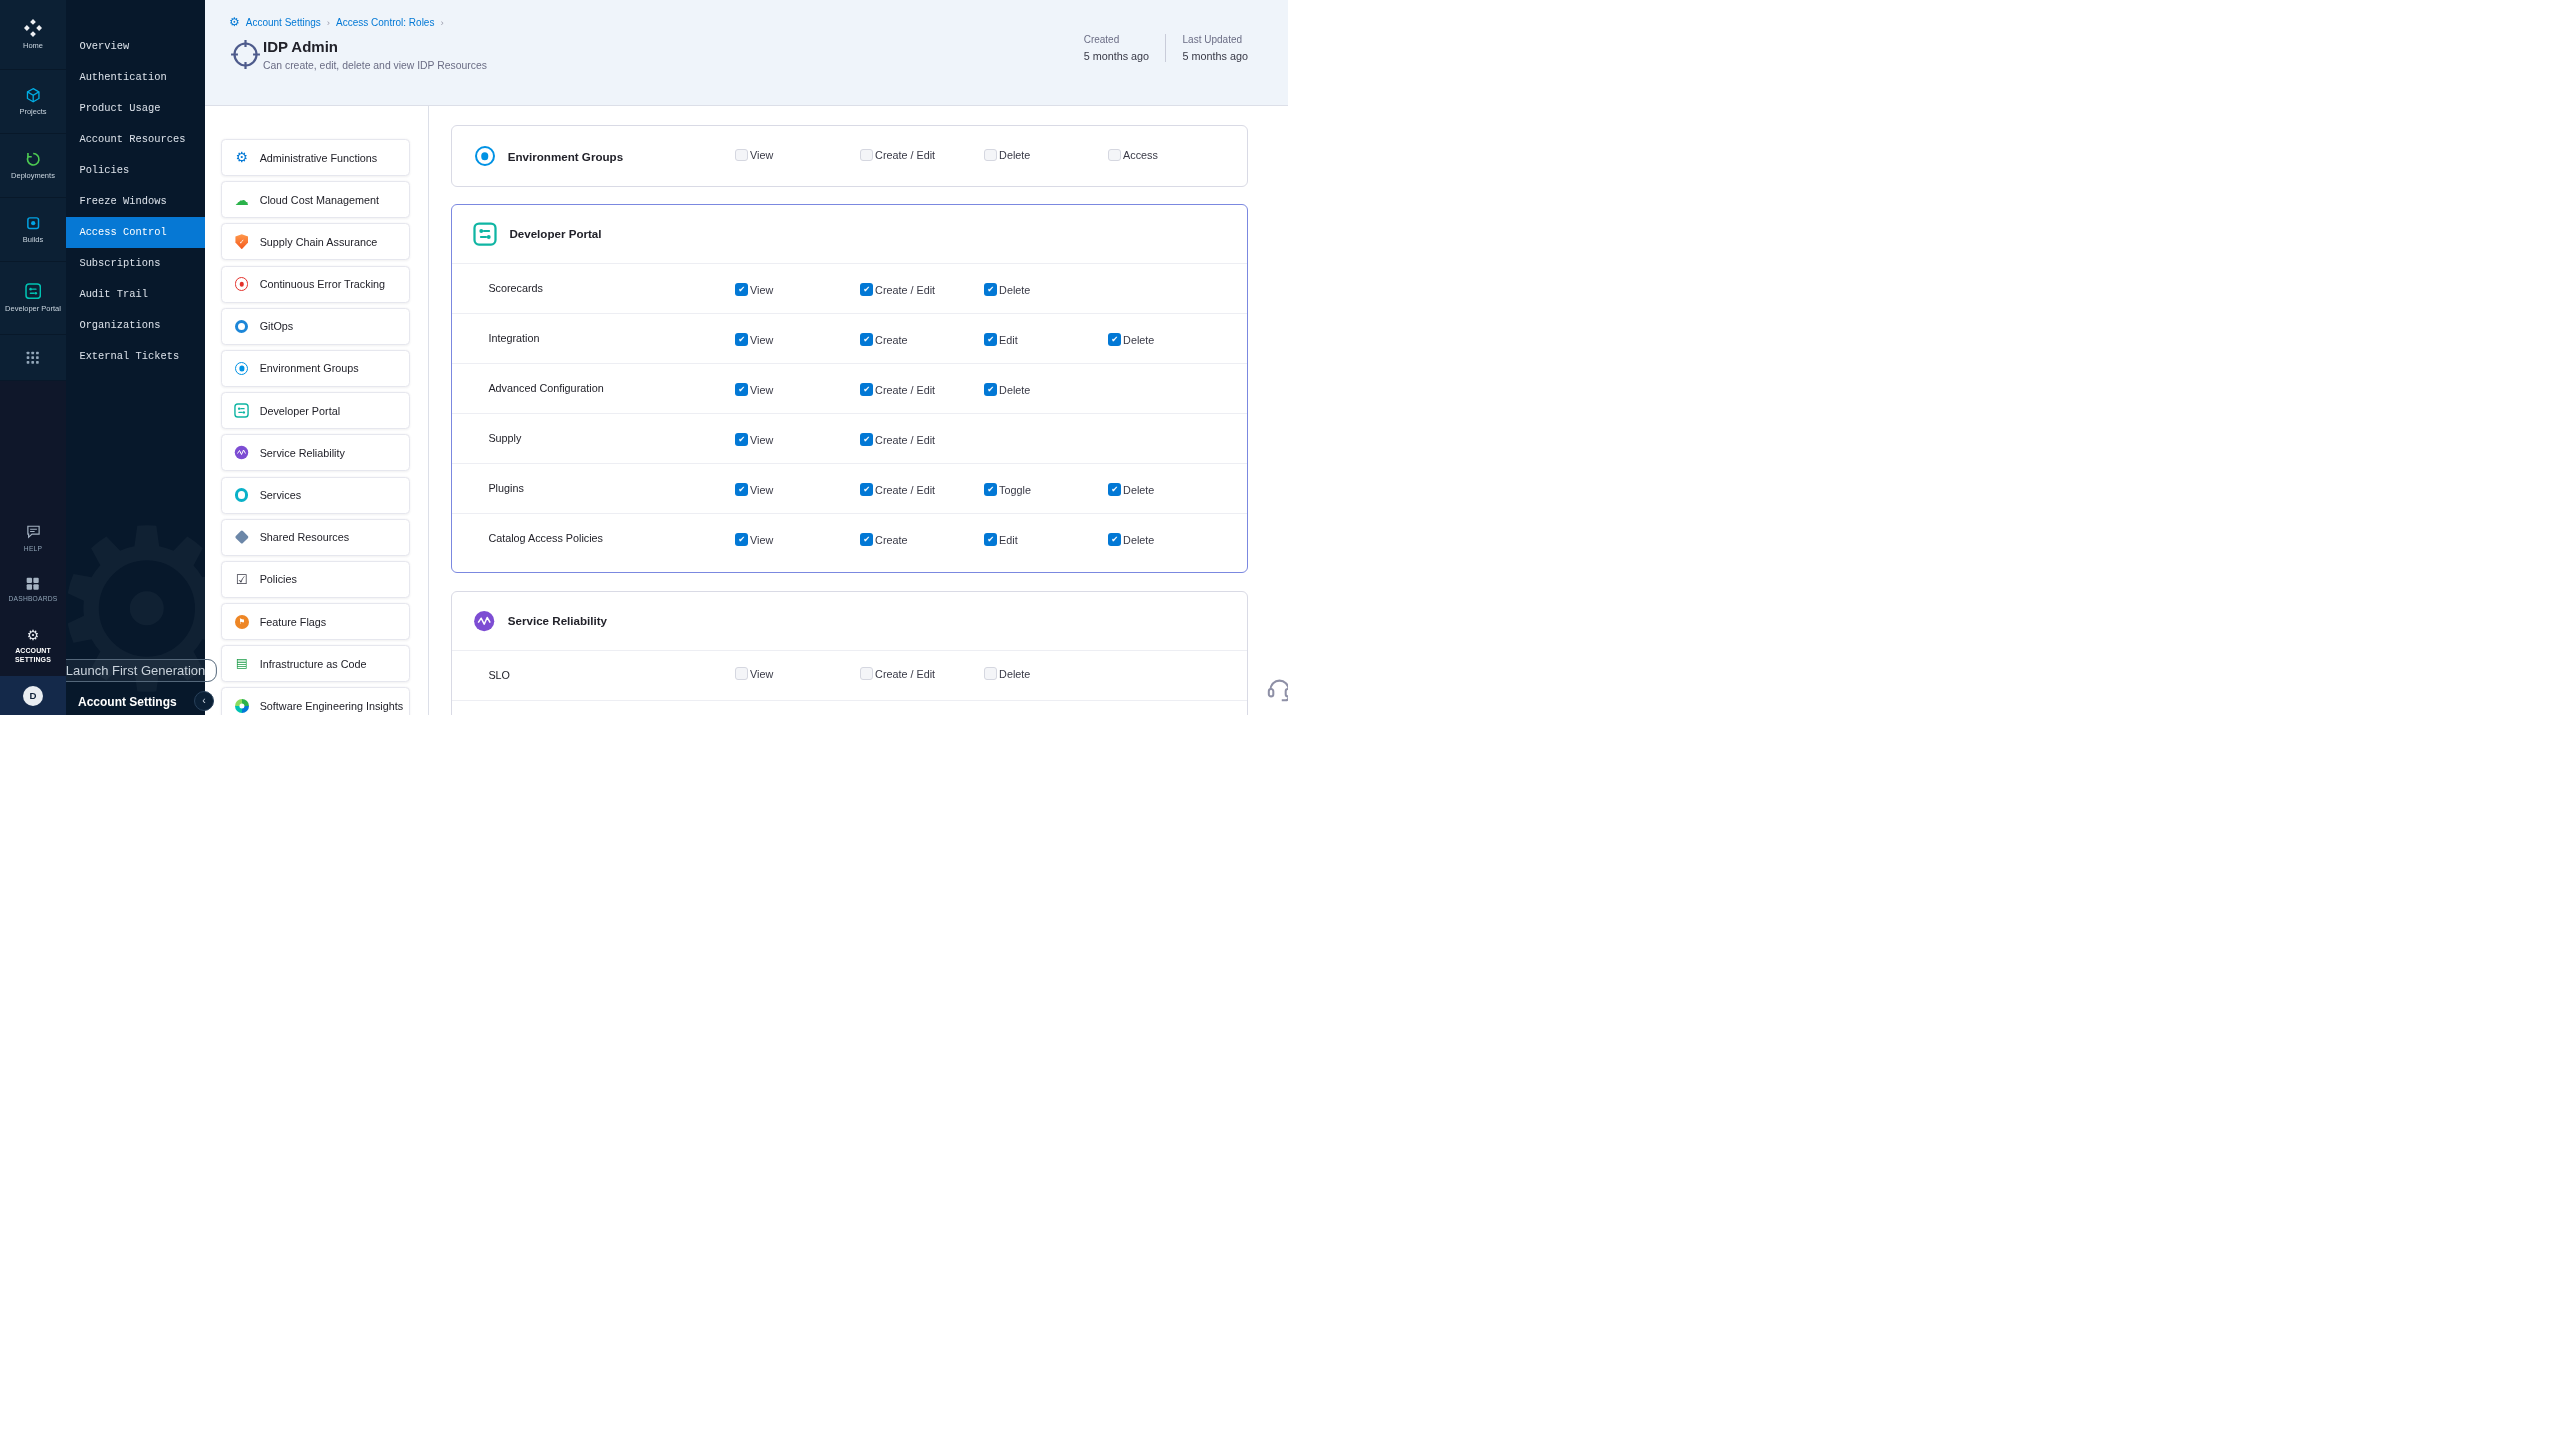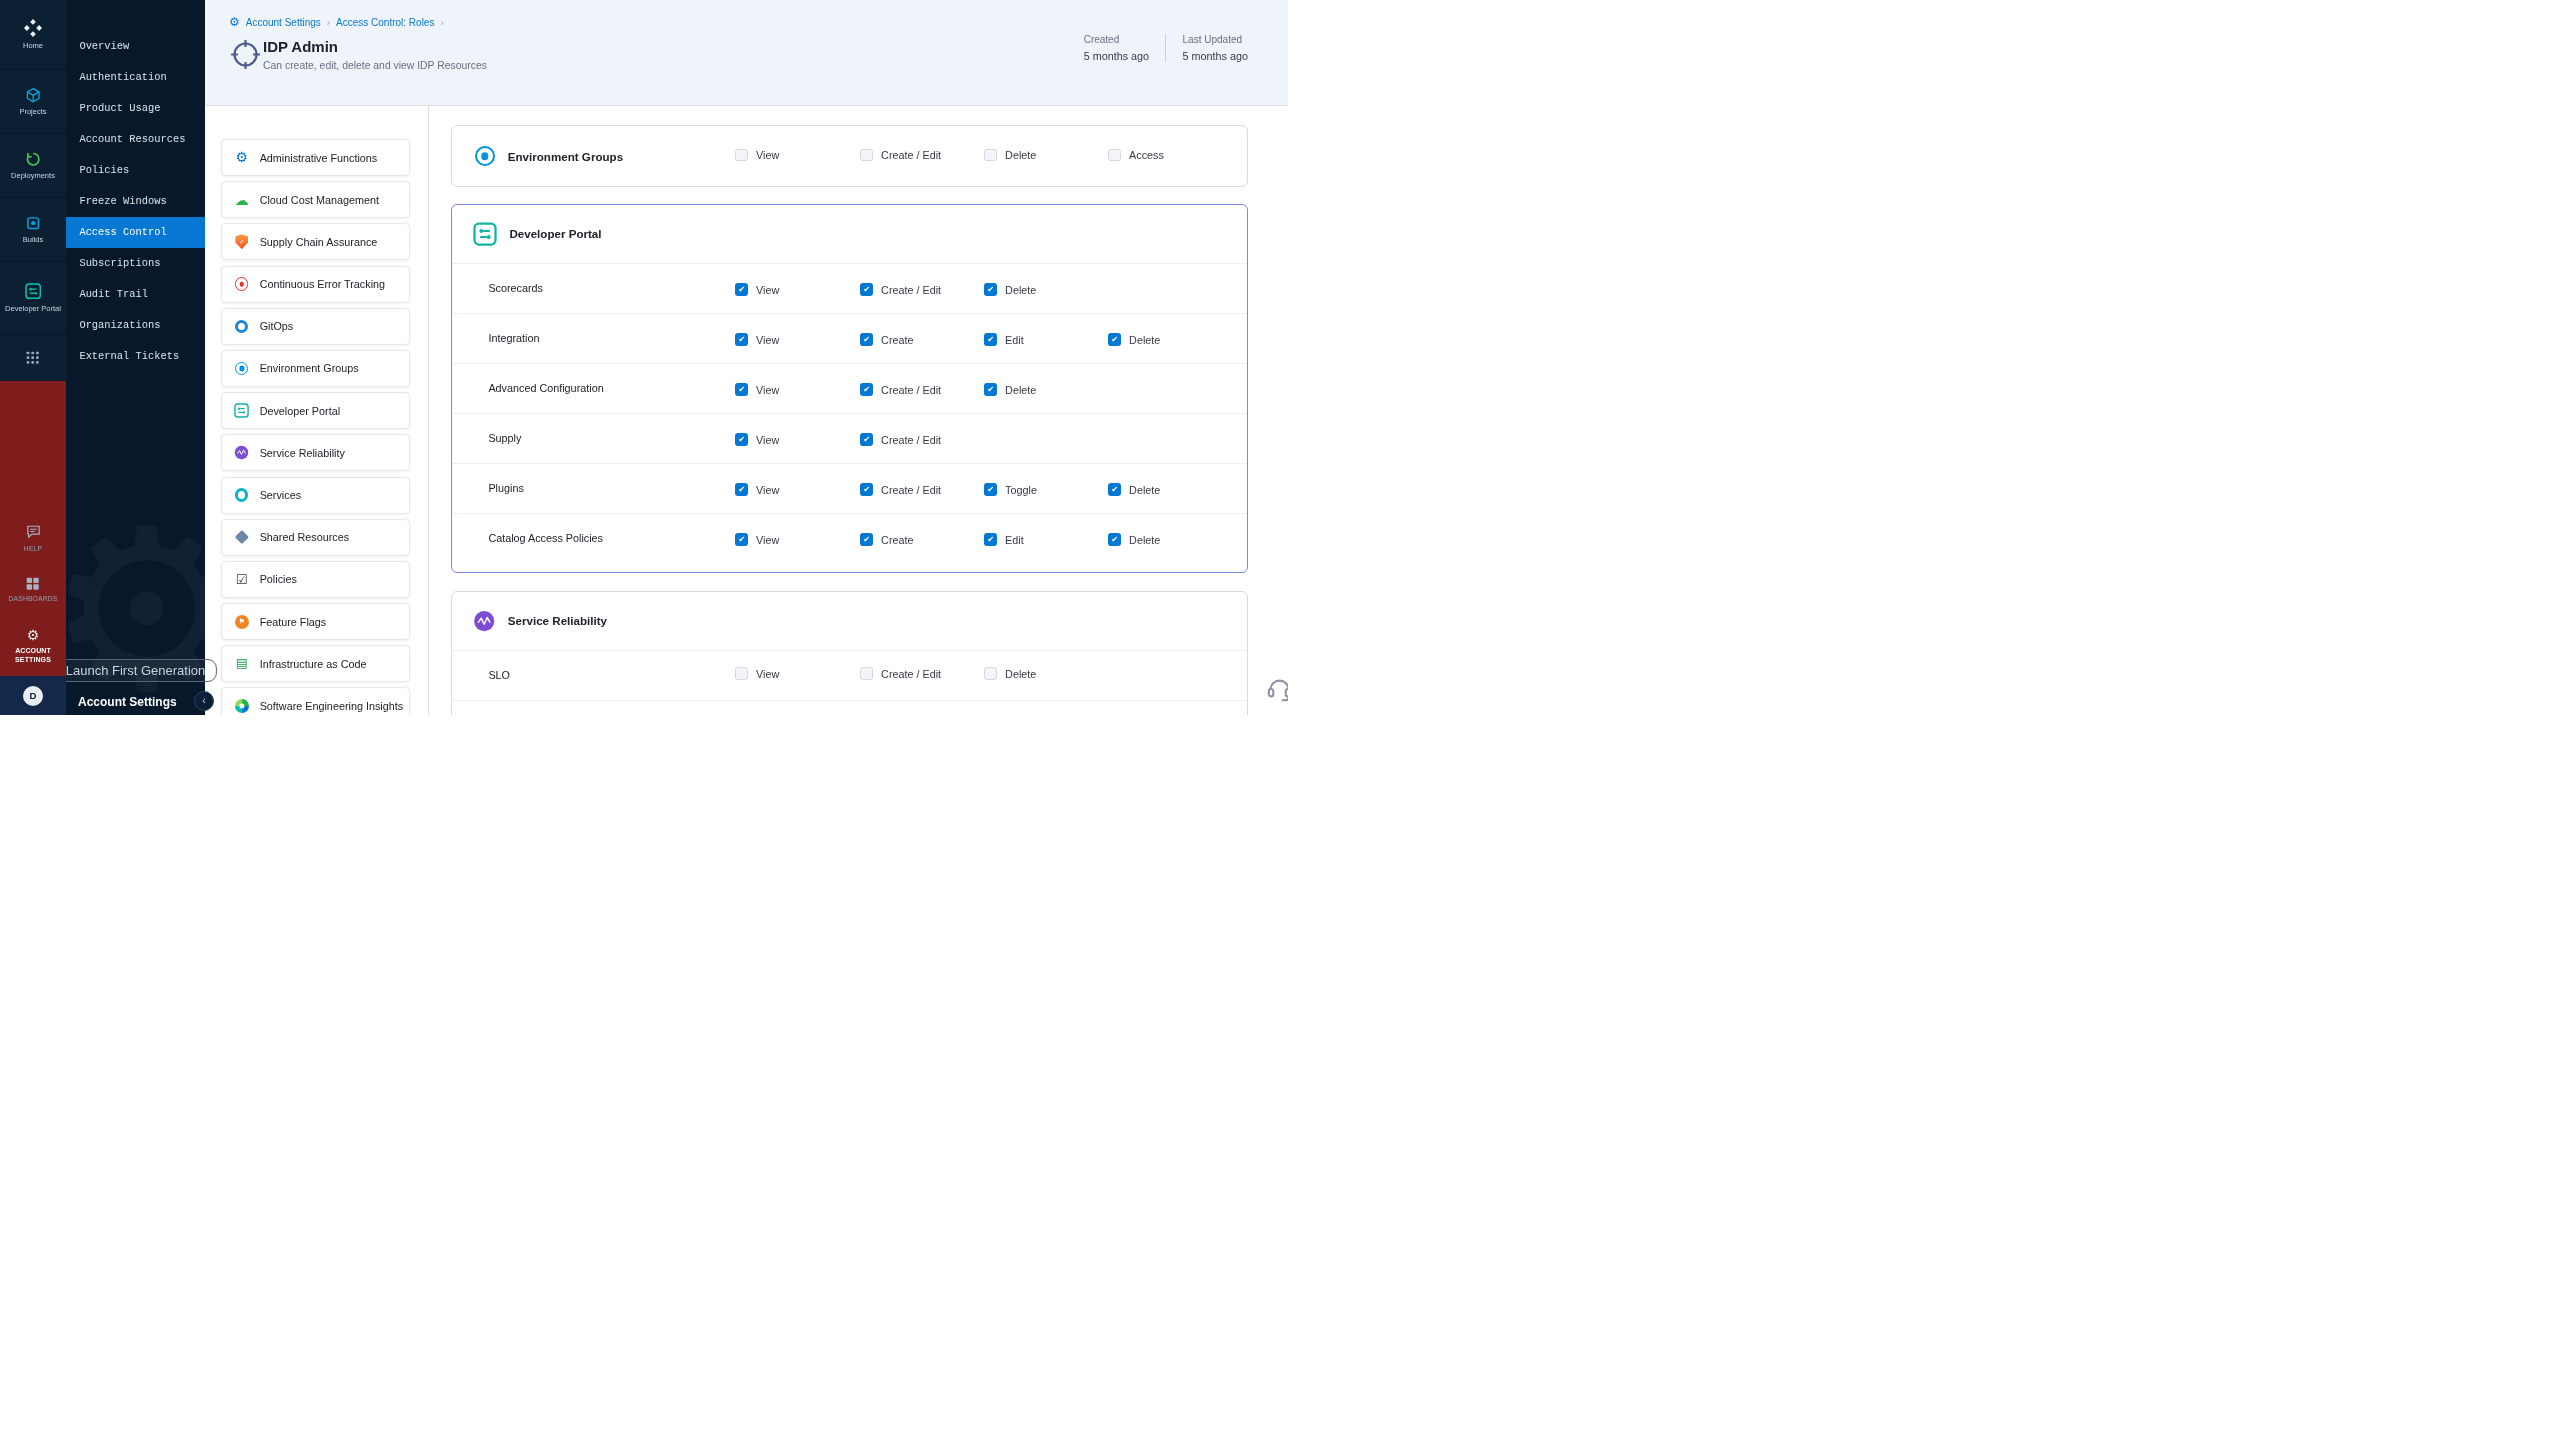--- a/index.html
+++ b/index.html
@@ -1,20 +1,20 @@
 <!DOCTYPE html>
 <html style="font-size:12px"><head>
 <meta charset="utf-8">
 <style>
   html,body{margin:0;padding:0;overflow:hidden;}
   body{width:1288px;height:715px;font-family:"Liberation Sans",sans-serif;background:#fff;color:#22222A;}
   .app{display:flex;width:1288px;height:715px;}
 
   
-  .rail{width:66px;background:#7f1d1d;flex-shrink:0;display:flex;flex-direction:column;position:relative;z-index:4;}
+  .rail{width:66px;background:#0f172a;flex-shrink:0;display:flex;flex-direction:column;position:relative;z-index:4;}
   .tile{background:#0C2034;border-bottom:1.5px solid #081829;display:flex;flex-direction:column;align-items:center;justify-content:center;gap:4.5px;cursor:pointer;flex-shrink:0;}
   .tile.plain{background:transparent;border-bottom:none;}
   .tlabel{font-size:7.5px;line-height:9px;color:#C9D4DE;text-align:center;max-width:58px;}
   .tlabel.dim{font-size:6.7px;letter-spacing:0.2px;color:#8FA3B5;}
   .tlabel.bright{color:#fff;font-size:7px;font-weight:700;letter-spacing:0.1px;}
   .spacer{flex:1;}
   .avatar-strip{height:39px;background:#14294A;display:flex;align-items:center;justify-content:center;flex-shrink:0;}
   .avatar{width:20px;height:20px;border-radius:50%;background:#E9EDF2;color:#10223A;font-size:9.7px;font-weight:700;display:flex;align-items:center;justify-content:center;cursor:pointer;}
 
   
@@ -48,21 +48,21 @@
   .perm-col{flex:1;padding:9.7px 0 0 22.4px;overflow:hidden;}
   .sec-card{width:797px;border:0.7px solid #D9DAE5;border-radius:6px;background:#fff;box-sizing:border-box;}
   .sec-card.selected{border:1.1px solid #7B88E0;padding-bottom:9px;margin-top:16.4px;}
   .sec-card.last{margin-top:18px;height:224px;}
   .sec-head{display:grid;grid-template-columns:262px 125px 124px 124px 1fr;align-items:center;padding-left:21px;height:60px;}
   .head-only{height:58px;display:flex;align-items:center;gap:12px;padding-left:21px;}
   .sec-title{font-size:11.6px;font-weight:700;color:#22222A;}
   .st{display:flex;align-items:center;gap:12px;}
   .prow{display:grid;grid-template-columns:247px 125px 124px 124px 1fr;align-items:center;padding-left:36px;height:49px;border-top:0.7px solid #EDEEF3;}
   .rlabel{font-size:10.8px;color:#22222A;}
-  .perm{display:inline-flex;align-items:center;gap:8px;cursor:pointer;}
+  .perm{display:inline-flex;align-items:center;gap:2px;cursor:pointer;}
   .cb{width:12.7px;height:12.7px;border-radius:3px;box-sizing:border-box;display:inline-flex;align-items:center;justify-content:center;flex-shrink:0;}
   .cb[data-checked="false"]{background:#F4F5F8;border:1.1px solid #D5D7E0;}
   .cb[data-checked="true"]{background:#0278D5;}
   .cb[data-checked="true"]::after{content:"✔";color:#fff;font-size:8.2px;line-height:1;}
   .plabel{font-size:10.8px;color:#383946;}
 
   
   .ic{display:inline-flex;align-items:center;justify-content:center;flex-shrink:0;}
   .i22{width:16.4px;height:16.4px;}
   .glyph{font-family:"DejaVu Sans",sans-serif;line-height:1;}

